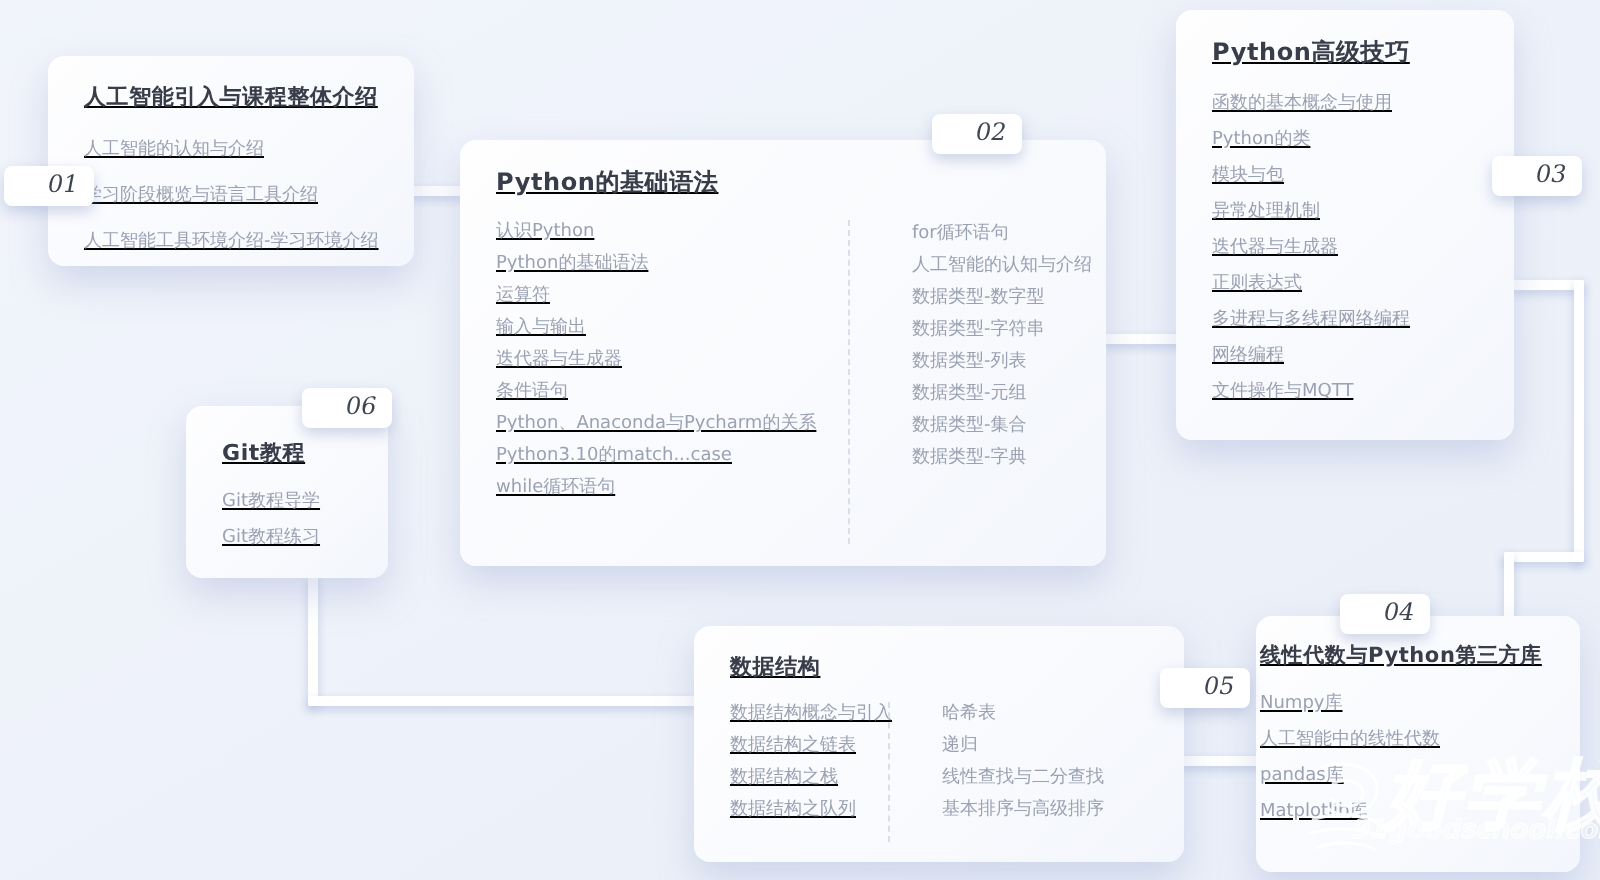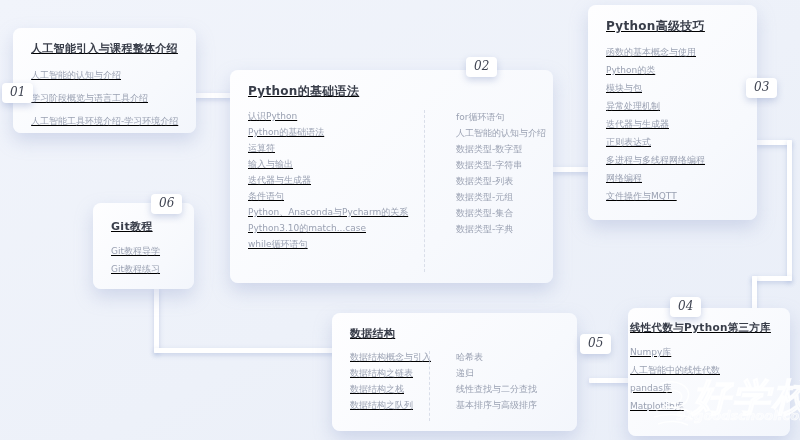--- a/index.html
+++ b/index.html
@@ -30,21 +30,21 @@
   .items.sp22 li{ line-height:23px; }
   .items.sp18 li{ line-height:18px; }
   .items.sp16 li{ line-height:16px; }
   .divider{ position:absolute; width:0; border-left:1px dashed #d9dee9; z-index:3; }
   .col2{ position:absolute; }
   
   .badge{
     position:absolute; z-index:4; background:#ffffff; border-radius:4px;
     box-shadow:0 3px 7px rgba(148,163,205,0.45);
     font-family:"DejaVu Serif","Liberation Serif",serif; font-style:italic;
-    font-size:12px; color:#3f4452; padding:3px 8px 4px 8px; line-height:13px;
+    font-size:12px; color:#3f4452; padding:3px 8px 4px 22px; line-height:13px;
   }
   
   .watermark{ position:absolute; right:-4px; bottom:6px; z-index:5; width:158px; height:62px;
               pointer-events:none; }
   .wm-brand{
     position:absolute; left:46px; top:0; font-size:38px; font-weight:bold;
     color:rgba(255,255,255,0.35); -webkit-text-stroke:1px rgba(255,255,255,0.85);
     letter-spacing:2px; white-space:nowrap; font-style:italic;
   }
   .wm-site{
@@ -62,21 +62,21 @@
   <div class="conn" style="left:193px;top:93px;width:40px;height:5px"></div>
   <div class="conn" style="left:551px;top:167px;width:40px;height:5px"></div>
   <div class="conn" style="left:755px;top:140px;width:37px;height:5px"></div>
   <div class="conn" style="left:787px;top:140px;width:5px;height:141px"></div>
   <div class="conn" style="left:752px;top:276px;width:40px;height:5px"></div>
   <div class="conn" style="left:752px;top:276px;width:5px;height:36px"></div>
   <div class="conn" style="left:154px;top:287px;width:5px;height:66px"></div>
   <div class="conn" style="left:154px;top:348px;width:194px;height:5px"></div>
   <div class="conn" style="left:589px;top:378px;width:42px;height:5px"></div>
 
-  <section class="card" style="left:13px;top:28px;width:183px;height:105px">
+  <section class="card" style="left:24px;top:28px;width:183px;height:105px">
     <h3>人工智能引入与课程整体介绍</h3>
     <ul class="items sp22">
       <li>人工智能的认知与介绍</li>
       <li>学习阶段概览与语言工具介绍</li>
       <li>人工智能工具环境介绍-学习环境介绍</li>
     </ul>
   </section>
 
   <section class="card" style="left:230px;top:70px;width:323px;height:213px">
     <h3 style="font-size:12px">Python的基础语法</h3>
@@ -120,21 +120,21 @@
   </section>
 
   <section class="card" style="left:93px;top:203px;width:101px;height:86px;padding-top:16px">
     <h3>Git教程</h3>
     <ul class="items sp18">
       <li>Git教程导学</li>
       <li>Git教程练习</li>
     </ul>
   </section>
 
-  <section class="card" style="left:332px;top:313px;width:245px;height:118px">
+  <section class="card" style="left:347px;top:313px;width:245px;height:118px">
     <h3>数据结构</h3>
     <ul class="items sp16">
       <li>数据结构概念与引入</li>
       <li>数据结构之链表</li>
       <li>数据结构之栈</li>
       <li>数据结构之队列</li>
     </ul>
     <div class="divider" style="left:97px;top:38px;height:70px"></div>
     <ul class="items sp16 col2" style="left:124px;top:36px">
       <li>哈希表</li>

